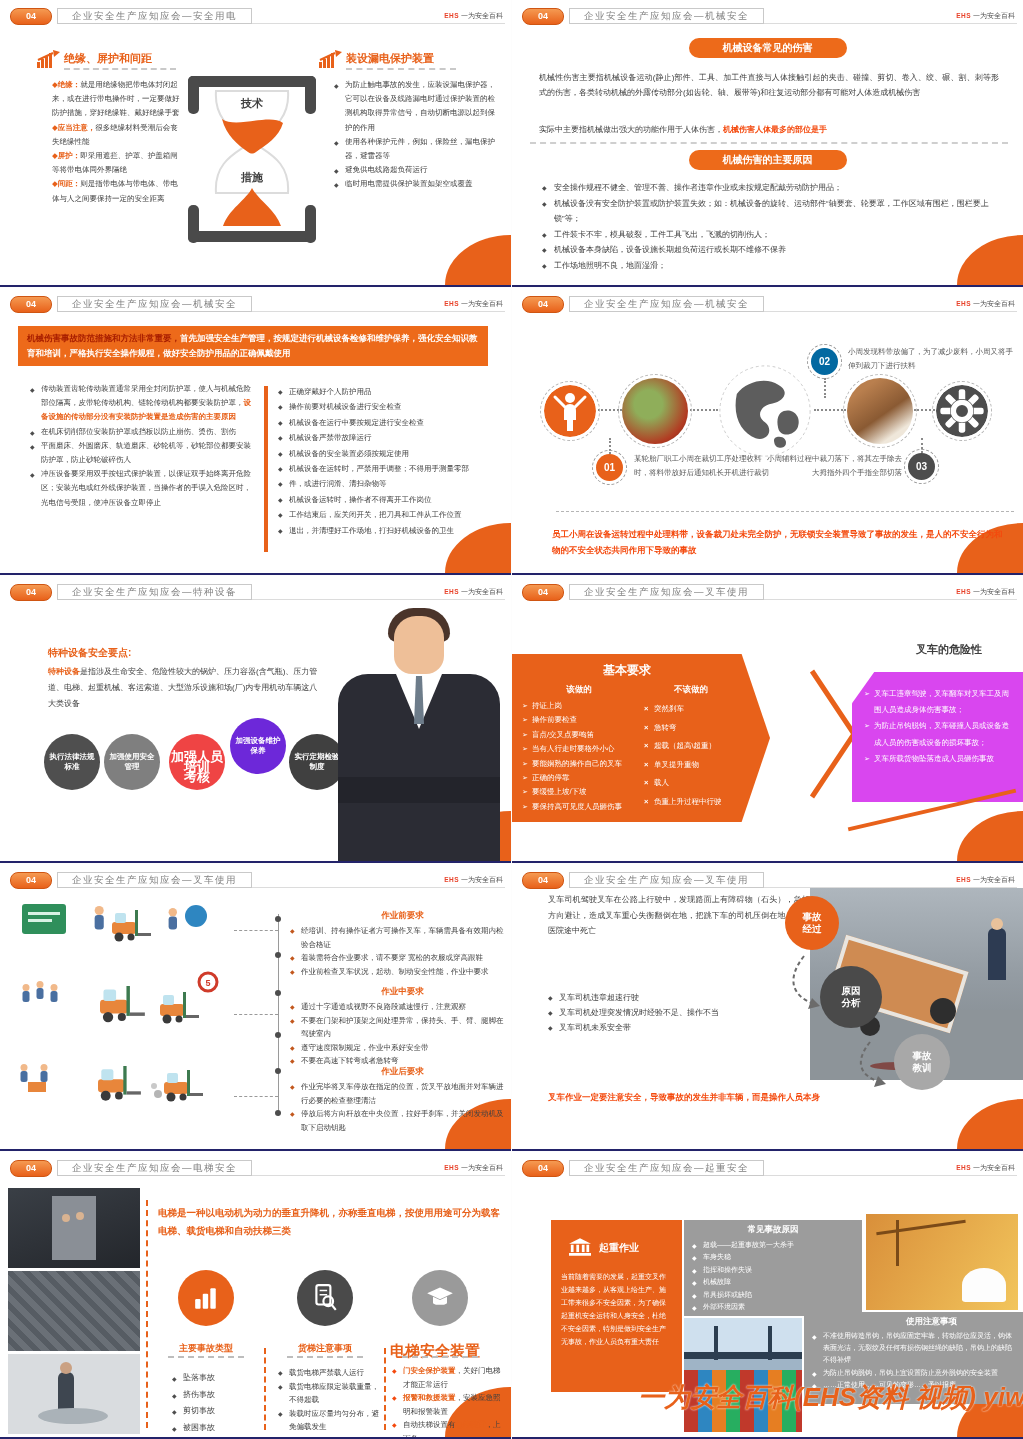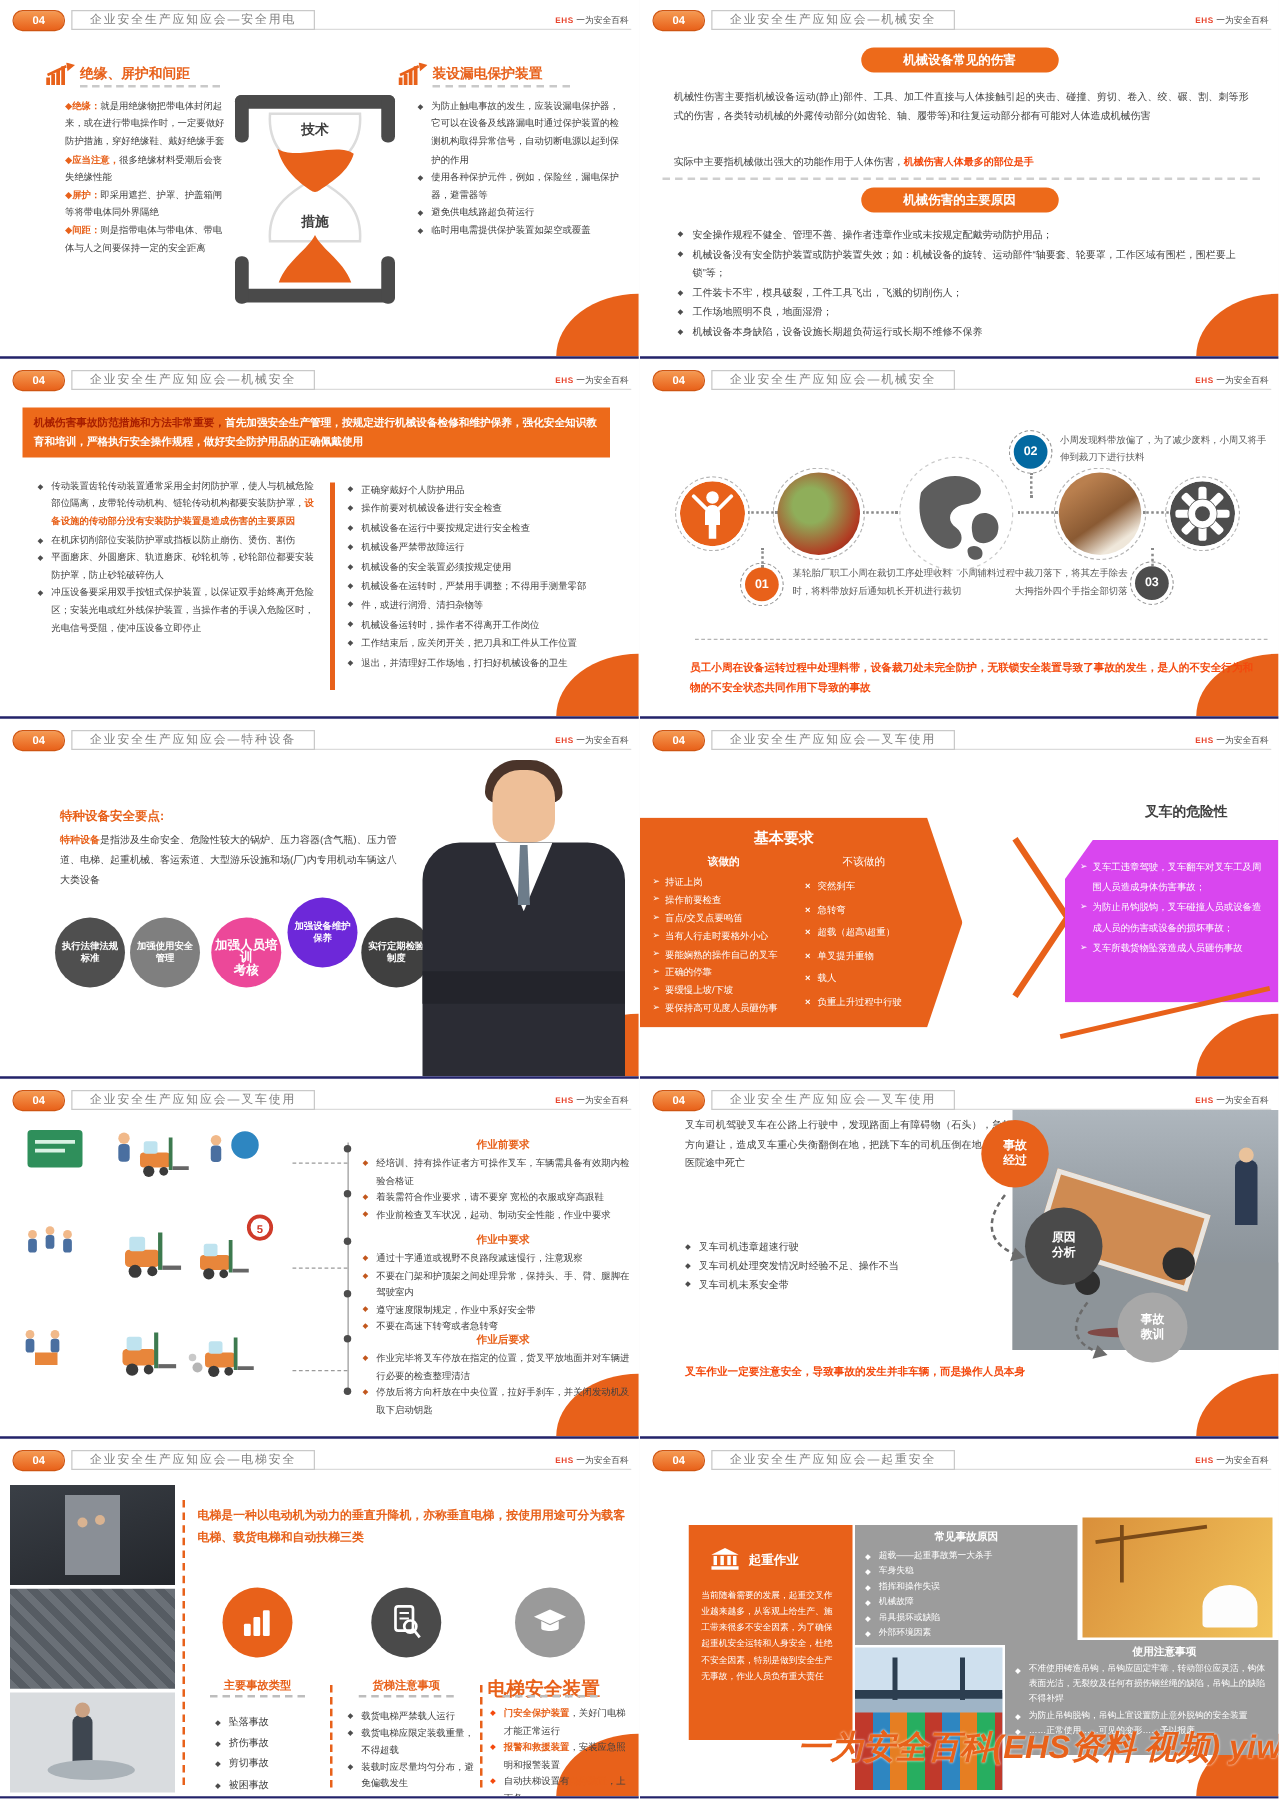--- a/index.html
+++ b/index.html
@@ -117,22 +117,22 @@
     <div class="abs f8" style="left:27px;top:122px;width:470px">
       <span class="gray">实际中主要指机械做出强大的功能作用于人体伤害，</span><span class="t-r b">机械伤害人体最多的部位是手</span>
     </div>
     <div class="abs secline" style="left:18px;top:142px;width:478px;height:2px"></div>
     <div class="pill" style="top:150px">机械伤害的主要原因</div>
     <div class="abs" style="left:30px;top:180px;width:462px;font-size:8px;line-height:15.5px">
 
     <div class="li" style="padding-left:12px">安全操作规程不健全、管理不善、操作者违章作业或未按规定配戴劳动防护用品；</div>
         <div class="li" style="padding-left:12px">机械设备没有安全防护装置或防护装置失效；如：机械设备的旋转、运动部件“轴要套、轮要罩，工作区域有围栏，围栏要上锁”等；</div>
         <div class="li" style="padding-left:12px">工件装卡不牢，模具破裂，工件工具飞出，飞溅的切削伤人；</div>
+        <div class="li" style="padding-left:12px">机械设备本身缺陷，设备设施长期超负荷运行或长期不维修不保养</div>
         <div class="li" style="padding-left:12px">工作场地照明不良，地面湿滑；</div>
-        <div class="li" style="padding-left:12px">机械设备本身缺陷，设备设施长期超负荷运行或长期不维修不保养</div>
       </div>
   </section>
 
   <section class="slide" style="left:0;top:288px">
     <div class="corner"></div>
     <div class="badge">04</div>
     <div class="htitle">企业安全生产应知应会—机械安全</div>
     <div class="hline"></div>
     <div class="logo"><b>EHS</b> <span>一为安全百科</span></div>
 
@@ -227,21 +227,21 @@
     </div>
 
     <div class="circle-lbl" style="left:44px;top:158px;width:56px;height:56px;background:#4f4f4f;font-size:7.5px;line-height:10px;padding-top:18px;box-sizing:border-box">
       <div>执行法律法规</div>
         <div>标准</div>
     </div>
     <div class="circle-lbl" style="left:104px;top:158px;width:56px;height:56px;background:#7f7f7f;font-size:7.5px;line-height:10px;padding-top:18px;box-sizing:border-box">
       <div>加强使用安全</div>
         <div>管理</div>
     </div>
-    <div class="circle-lbl" style="left:169px;top:158px;width:56px;height:56px;background:#ec4899;font-size:10px;line-height:10px;padding-top:18px;box-sizing:border-box">
+    <div class="circle-lbl" style="left:169px;top:158px;width:56px;height:56px;background:#ef4444;font-size:13px;line-height:10px;padding-top:18px;box-sizing:border-box">
       <div>加强人员培训</div>
         <div>考核</div>
     </div>
     <div class="circle-lbl" style="left:230px;top:142px;width:56px;height:56px;background:#6d28d9;font-size:7.5px;line-height:10px;padding-top:18px;box-sizing:border-box">
       <div>加强设备维护</div>
         <div>保养</div>
     </div>
     <div class="circle-lbl" style="left:289px;top:158px;width:56px;height:56px;background:#404040;font-size:7.5px;line-height:10px;padding-top:18px;box-sizing:border-box">
       <div>实行定期检验</div>
         <div>制度</div>
@@ -260,21 +260,21 @@
   <section class="slide" style="left:512px;top:576px">
     <div class="corner"></div>
     <div class="badge">04</div>
     <div class="htitle">企业安全生产应知应会—叉车使用</div>
     <div class="hline"></div>
     <div class="logo"><b>EHS</b> <span>一为安全百科</span></div>
 
     <div class="abs" style="left:0;top:78px;width:258px;height:168px;background:#e8611a;clip-path:polygon(0 0,89% 0,100% 50%,89% 100%,0 100%)">
       <div style="position:absolute;left:0;top:8px;width:230px;text-align:center;color:#fff;font-weight:bold;font-size:12px">基本要求</div>
       <div style="position:absolute;left:14px;top:30px;width:106px;text-align:center;color:#fff;font-weight:bold;font-size:8.5px">该做的</div>
-      <div style="position:absolute;left:128px;top:30px;width:102px;text-align:center;color:#fff;font-weight:normal;font-size:8.5px">不该做的</div>
+      <div style="position:absolute;left:128px;top:30px;width:102px;text-align:center;color:#fff;font-weight:bold;font-size:8.5px">不该做的</div>
       <div style="position:absolute;left:10px;top:45px;width:115px;font-size:7.5px;line-height:14.4px">
 
       <div class="ar">持证上岗</div>
           <div class="ar">操作前要检查</div>
           <div class="ar">盲点/交叉点要鸣笛</div>
           <div class="ar">当有人行走时要格外小心</div>
           <div class="ar">要能娴熟的操作自己的叉车</div>
           <div class="ar">正确的停靠</div>
           <div class="ar">要缓慢上坡/下坡</div>
           <div class="ar">要保持高可见度人员砸伤事</div>

